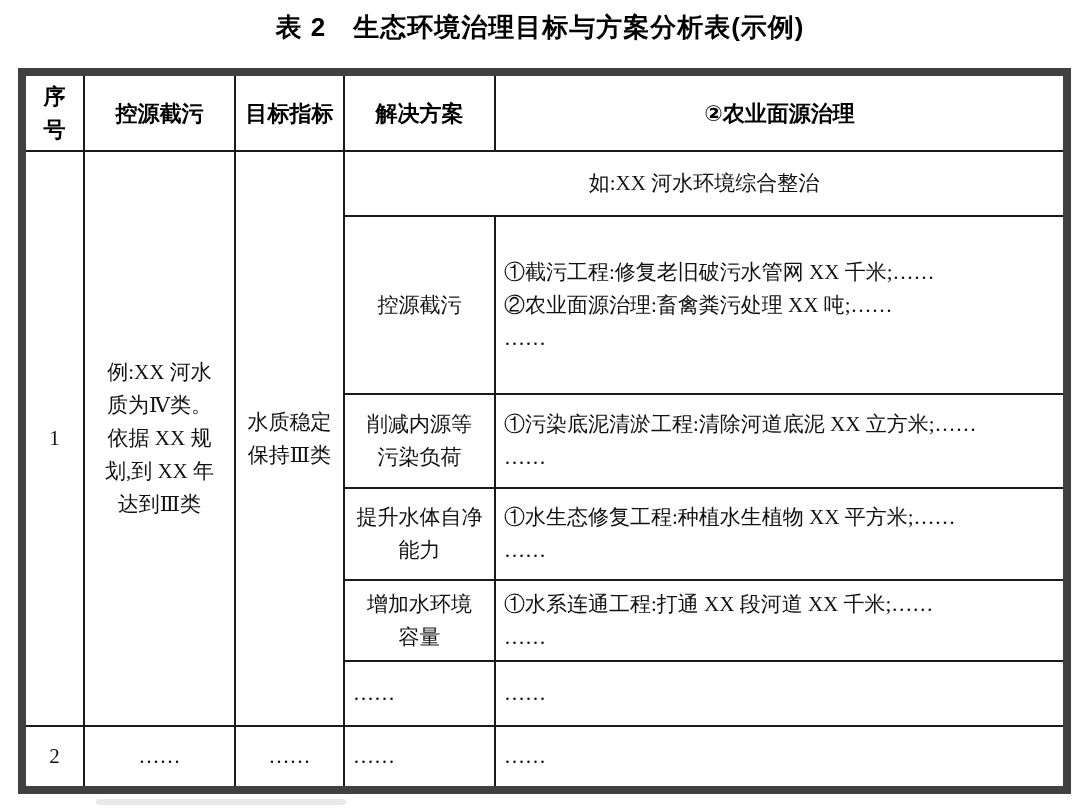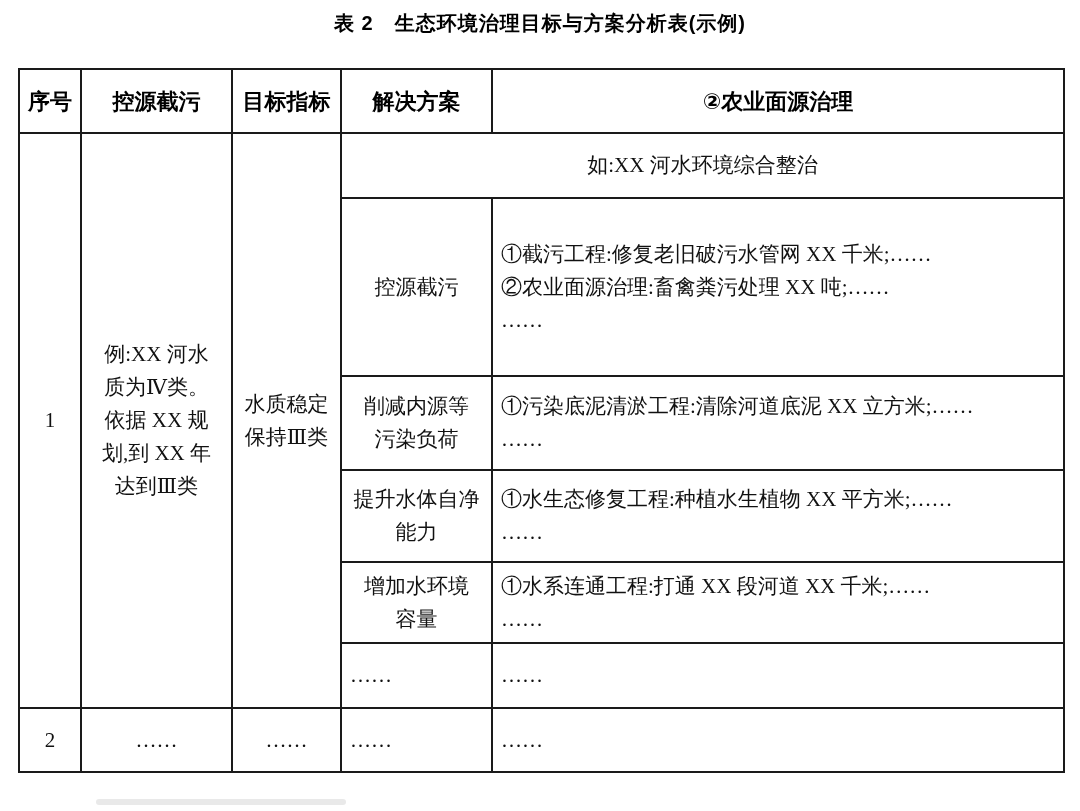--- a/index.html
+++ b/index.html
@@ -17,33 +17,33 @@
     overflow: hidden;
   }
   .doc-title {
     position: absolute;
     top: 10px;
     left: 0;
     width: 100%;
     text-align: center;
     font-family: "Liberation Sans", "DejaVu Sans", sans-serif;
     font-weight: bold;
-    font-size: 20px;
+    font-size: 26px;
     letter-spacing: 1px;
     color: #000000;
     white-space: pre;
   }
   table.analysis {
     position: absolute;
     left: 18px;
     top: 68px;
     width: 1045px;
     border-collapse: collapse;
     table-layout: fixed;
-    border: 1px solid #404040;
+    border: 8px solid #404040;
   }
   table.analysis th,
   table.analysis td {
     border: 2px solid #1a1a1a;
     vertical-align: middle;
     font-size: 21px;
     line-height: 33px;
     padding: 4px 8px;
     overflow: hidden;
     color: #111111;

